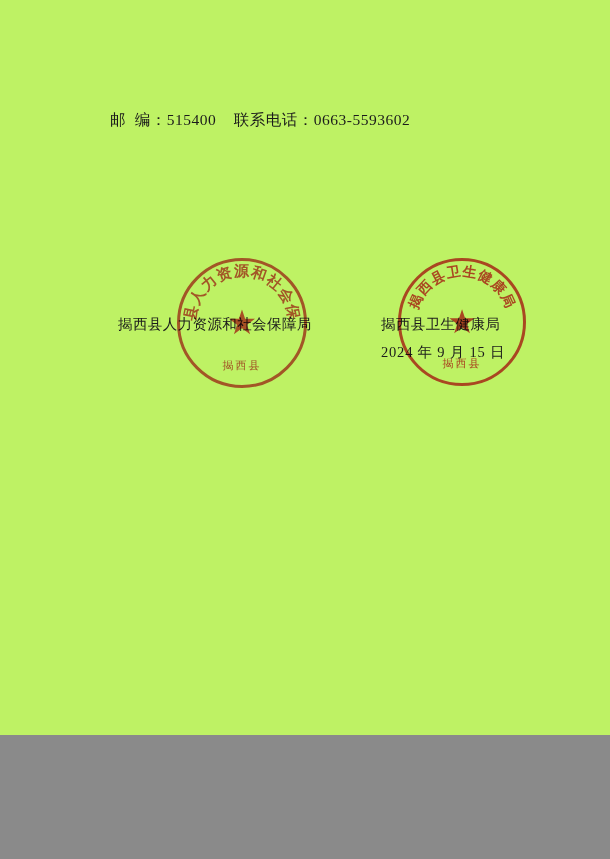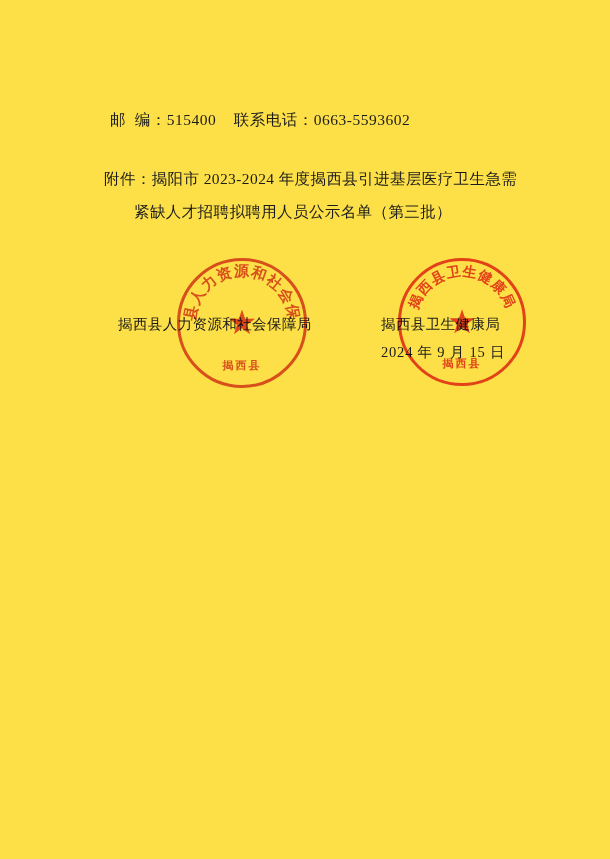--- a/index.html
+++ b/index.html
@@ -3,23 +3,23 @@
 <meta charset="utf-8">
 <style>
   html, body {
     margin: 0;
     padding: 0;
     background: #8a8a8a;
   }
   .page {
     position: relative;
     width: 610px;
-    height: 859px;
+    height: 735px;
     margin: 0 auto;
-    background: #fde047;
+    background: #bef264;
     overflow: hidden;
     font-family: "Liberation Serif", "DejaVu Serif", serif;
     color: #1b1b1b;
   }
   .doc-body {
     position: absolute;
     left: 0;
     top: 0;
     width: 610px;
     height: 859px;
@@ -126,36 +126,32 @@
   .seal-right .seal-arc-text { fill: #e0323a; font-size: 14px; }
   .seal-bottom-text {
     position: absolute;
     left: 0;
     right: 0;
     bottom: 12px;
     text-align: center;
     font-size: 11px;
     color: #cf2b33;
     letter-spacing: 2px;
-    font-weight: bold;
+    font-weight: normal;
   }
   .seal-right .seal-bottom-text { color: #e0323a; }
 </style>
 </head>
 <body>
 
 <div class="page">
   <div class="doc-body">
 
     <div class="contact-line">邮  编：515400    联系电话：0663-5593602</div>
 
-    <div class="attachment-block">
-      <span class="attachment-line-1">附件：揭阳市 2023-2024 年度揭西县引进基层医疗卫生急需</span>
-      <span class="attachment-line-2">紧缺人才招聘拟聘用人员公示名单（第三批）</span>
-    </div>
 
     <div class="signers">
       <span class="signer-left">揭西县人力资源和社会保障局</span>
       <span class="signer-right">揭西县卫生健康局</span>
       <span class="signer-date">2024 年 9 月 15 日</span>
     </div>
 
     <div class="seal seal-left">
       <svg width="130" height="130" viewBox="0 0 130 130" aria-hidden="true">
         <defs>

